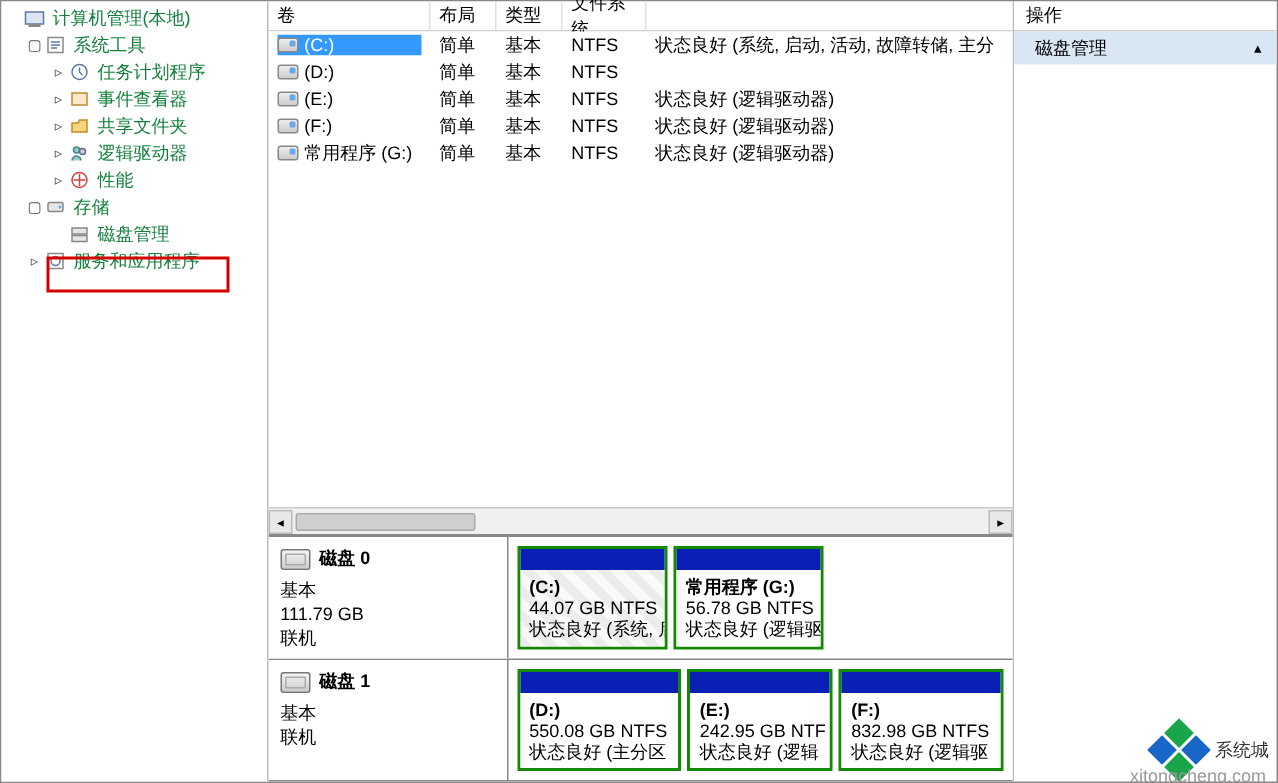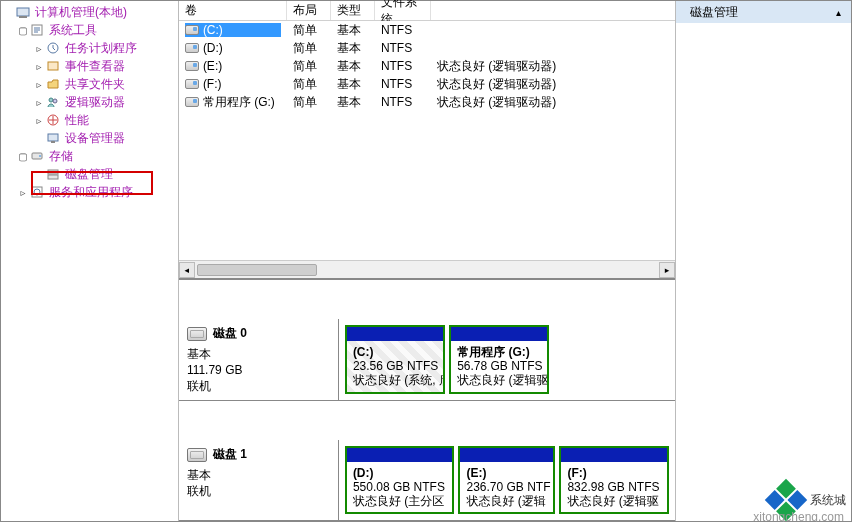--- a/index.html
+++ b/index.html
@@ -5,41 +5,41 @@
 * { margin: 0; padding: 0; box-sizing: border-box; font-family: "Microsoft YaHei", SimSun, Arial, sans-serif; font-size: 12px; }
 html, body { width: 852px; height: 522px; overflow: hidden; background: #fff; }
 .root { display: flex; width: 100%; height: 100%; border: 1px solid #888; }
 .left-pane { width: 188px; height: 100%; border-right: 1px solid #bbb; background: #fff; overflow: hidden; }
 .mid-pane { flex: 1; height: 100%; display: flex; flex-direction: column; border-right: 1px solid #bbb; }
 .right-pane { width: 185px; height: 100%; display: flex; flex-direction: column; }
 .tree { padding: 2px 0 2px 2px; }
 .tree-row { display: flex; align-items: center; height: 18px; padding-left: 0; cursor: default; white-space: nowrap; }
 .tree-row .tw { display:inline-block; width:12px; text-align:center; color:#555; font-size:10px; }
 .tree-row .ic { display:inline-flex; width:16px; height:16px; align-items:center; justify-content:center; margin-right:4px; }
-.tree-row .lbl { color:#a21caf; }
+.tree-row .lbl { color:#15803d; }
 .indent-1 { padding-left: 14px; }
 .indent-2 { padding-left: 30px; }
 .red-box { position:absolute; border:2px solid #d40000; pointer-events:none; }
 .left-wrap { position:relative; }
 .vol-header { display:flex; align-items:center; height:20px; background:#fff; border-bottom:1px solid #d0d0d0; }
 .vol-header .col { padding:0 6px; border-right:1px solid #e0e0e0; height:100%; display:flex; align-items:center; color:#000; }
 .vol-list { flex:0 0 auto; background:#fff; }
 .vol-row { display:flex; align-items:center; height:18px; }
 .vol-row .col { padding:0 6px; overflow:hidden; white-space:nowrap; }
 .vol-row.sel .vol-cell-name { background:#3399ff; color:#fff; }
 .vol-cell-name { display:flex; align-items:center; gap:4px; }
 .drive-ic { width:14px; height:10px; border:1px solid #888; border-radius:2px; background:linear-gradient(#eee,#ccc); position:relative; }
 .drive-ic::after { content:""; position:absolute; right:1px; top:1px; width:4px; height:4px; background:#6aa8e6; border-radius:1px; }
 .spacer-mid { flex:1; background:#fff; }
 .hscroll { height:18px; background:#f0f0f0; border-top:1px solid #ccc; display:flex; align-items:center; }
 .hscroll .arrow { width:16px; height:16px; border:1px solid #bbb; background:#e8e8e8; display:flex; align-items:center; justify-content:center; font-size:9px; }
 .hscroll .thumb { height:12px; width:120px; margin-left:2px; background:#cfcfcf; border:1px solid #aaa; border-radius:2px; }
 .hscroll .track { flex:1; }
 .disk-section { border-top:2px solid #888; background:#fff; }
-.disk-row { display:flex; border-bottom:1px solid #888;margin-top:39px; }
+.disk-row { display:flex; border-bottom:1px solid #888; }
 .disk-info { width:160px; padding:6px 8px; border-right:1px solid #888; background:#fff; }
 .disk-info .title { display:flex; align-items:center; gap:6px; font-weight:bold; margin-bottom:4px; }
 .disk-info .meta { line-height:16px; }
 .disk-ic { width:20px; height:14px; border:1px solid #777; background:linear-gradient(#f4f4f4,#ccc); border-radius:2px; position:relative; }
 .disk-ic::after { content:""; position:absolute; left:2px; top:2px; right:2px; bottom:2px; border:1px solid #aaa; border-radius:1px; }
 .part-area { flex:1; display:flex; gap:4px; padding:6px; }
 .part { border:2px solid #138a00; display:flex; flex-direction:column; min-width:0; }
 .part .bar { height:14px; background:#0a1fb3; }
 .part .body { padding:4px 6px; line-height:14px; background:#fff; flex:1; overflow:hidden; white-space:nowrap; }
 .part.hatched .body { background:repeating-linear-gradient(45deg,#ececec 0 6px,#fafafa 6px 12px); }
@@ -125,30 +125,20 @@
       <div class="tree-row indent-2">
         <span class="tw">▹</span>
         <span class="ic">
             <svg width="14" height="14">
               <circle cx="7" cy="7" r="5" fill="none" stroke="#c44"></circle>
               <path d="M3 7h8M7 3v8" stroke="#c44"></path>
             </svg>
           </span>
         <span class="lbl">性能</span>
       </div>
-      <div class="tree-row indent-2">
-        <span class="tw"></span>
-        <span class="ic">
-            <svg width="14" height="14">
-              <rect x="2" y="3" width="10" height="7" fill="#dce6f2" stroke="#5a7aa5"></rect>
-              <rect x="5" y="10" width="4" height="2" fill="#888"></rect>
-            </svg>
-          </span>
-        <span class="lbl">设备管理器</span>
-      </div>
       <div class="tree-row indent-1">
         <span class="tw">▢</span>
         <span class="ic">
             <svg width="14" height="14">
               <rect x="2" y="4" width="10" height="6" rx="1" fill="#e6e6e6" stroke="#888"></rect>
               <circle cx="10" cy="7" r="1" fill="#6aa8e6"></circle>
             </svg>
           </span>
         <span class="lbl">存储</span>
       </div>
@@ -187,20 +177,21 @@
       <div class="vol-row sel">
         <div class="col col-w0">
             <span class="vol-cell-name">
               <span class="drive-ic"></span>
               <span>(C:)</span>
             </span>
           </div>
         <div class="col col-w1">简单</div>
         <div class="col col-w2">基本</div>
         <div class="col col-w3">NTFS</div>
+        <div class="col col-wS">状态良好 (系统, 启动, 活动, 故障转储, 主分</div>
       </div>
       <div class="vol-row">
         <div class="col col-w0">
             <span class="vol-cell-name">
               <span class="drive-ic"></span>
               <span>(D:)</span>
             </span>
           </div>
         <div class="col col-w1">简单</div>
         <div class="col col-w2">基本</div>
@@ -263,21 +254,21 @@
             </div>
           <div class="meta">基本</div>
           <div class="meta">111.79 GB</div>
           <div class="meta">联机</div>
         </div>
         <div class="part-area">
           <div class="part hatched" style="flex:1">
             <div class="bar"></div>
             <div class="body">
               <div class="nm">(C:)</div>
-              <div>23.56 GB NTFS</div>
+              <div>44.07 GB NTFS</div>
               <div>状态良好 (系统, 启动,</div>
             </div>
           </div>
           <div class="part" style="flex:1">
             <div class="bar"></div>
             <div class="body">
               <div class="nm">常用程序  (G:)</div>
               <div>56.78 GB NTFS</div>
               <div>状态良好 (逻辑驱动</div>
             </div>
@@ -301,38 +292,39 @@
             <div class="body">
               <div class="nm">(D:)</div>
               <div>550.08 GB NTFS</div>
               <div>状态良好 (主分区</div>
             </div>
           </div>
           <div class="part" style="flex:0.88">
             <div class="bar"></div>
             <div class="body">
               <div class="nm">(E:)</div>
-              <div>236.70 GB NTF</div>
+              <div>242.95 GB NTF</div>
               <div>状态良好 (逻辑</div>
             </div>
           </div>
           <div class="part" style="flex:1">
             <div class="bar"></div>
             <div class="body">
               <div class="nm">(F:)</div>
               <div>832.98 GB NTFS</div>
               <div>状态良好 (逻辑驱</div>
             </div>
           </div>
         </div>
       </div>
     </div>
   </div>
 
   <div class="right-pane">
+    <div class="right-head">操作</div>
     <div class="right-item active">
       <span>磁盘管理</span>
       <span class="arrow-r">▴</span>
     </div>
   </div>
 </div>
 
 <div class="watermark">
   <div class="wm-ic">
       <span></span>

